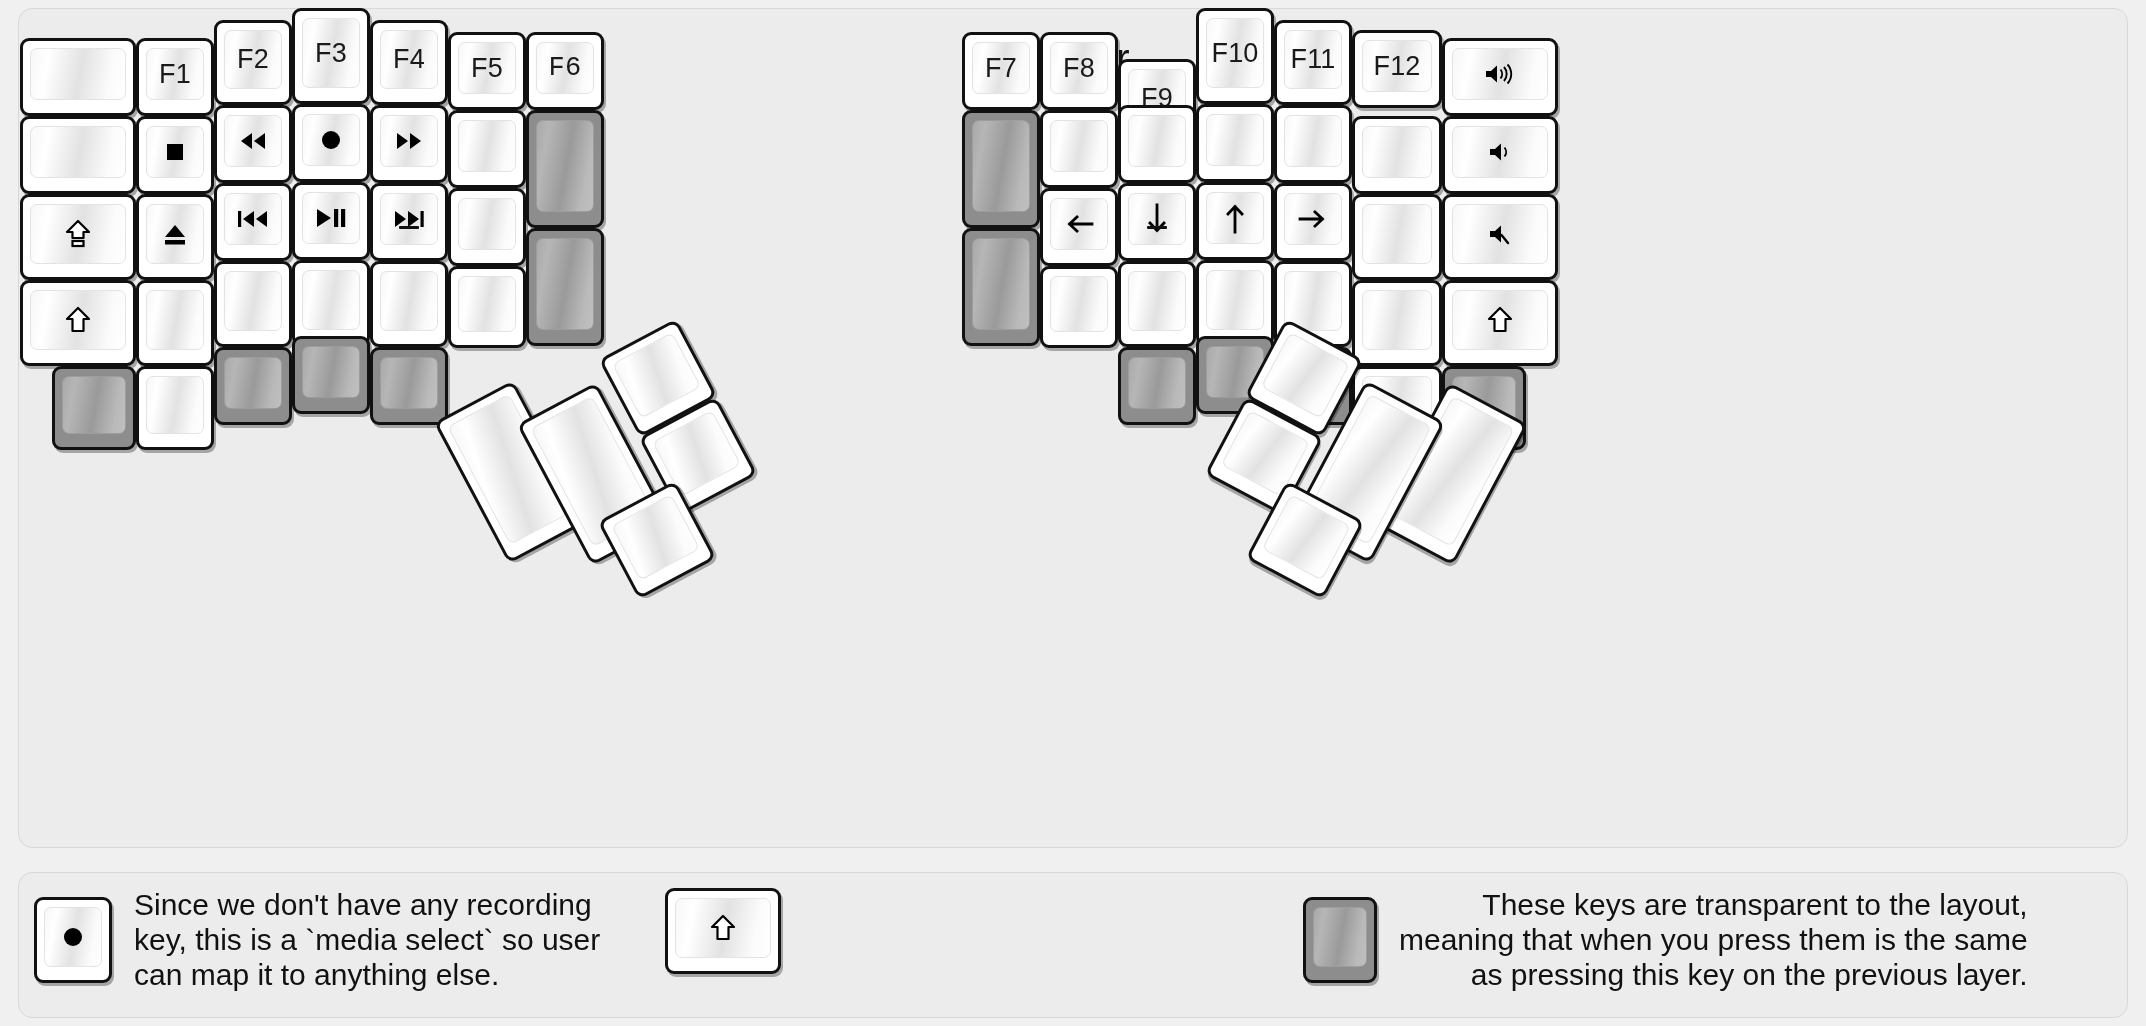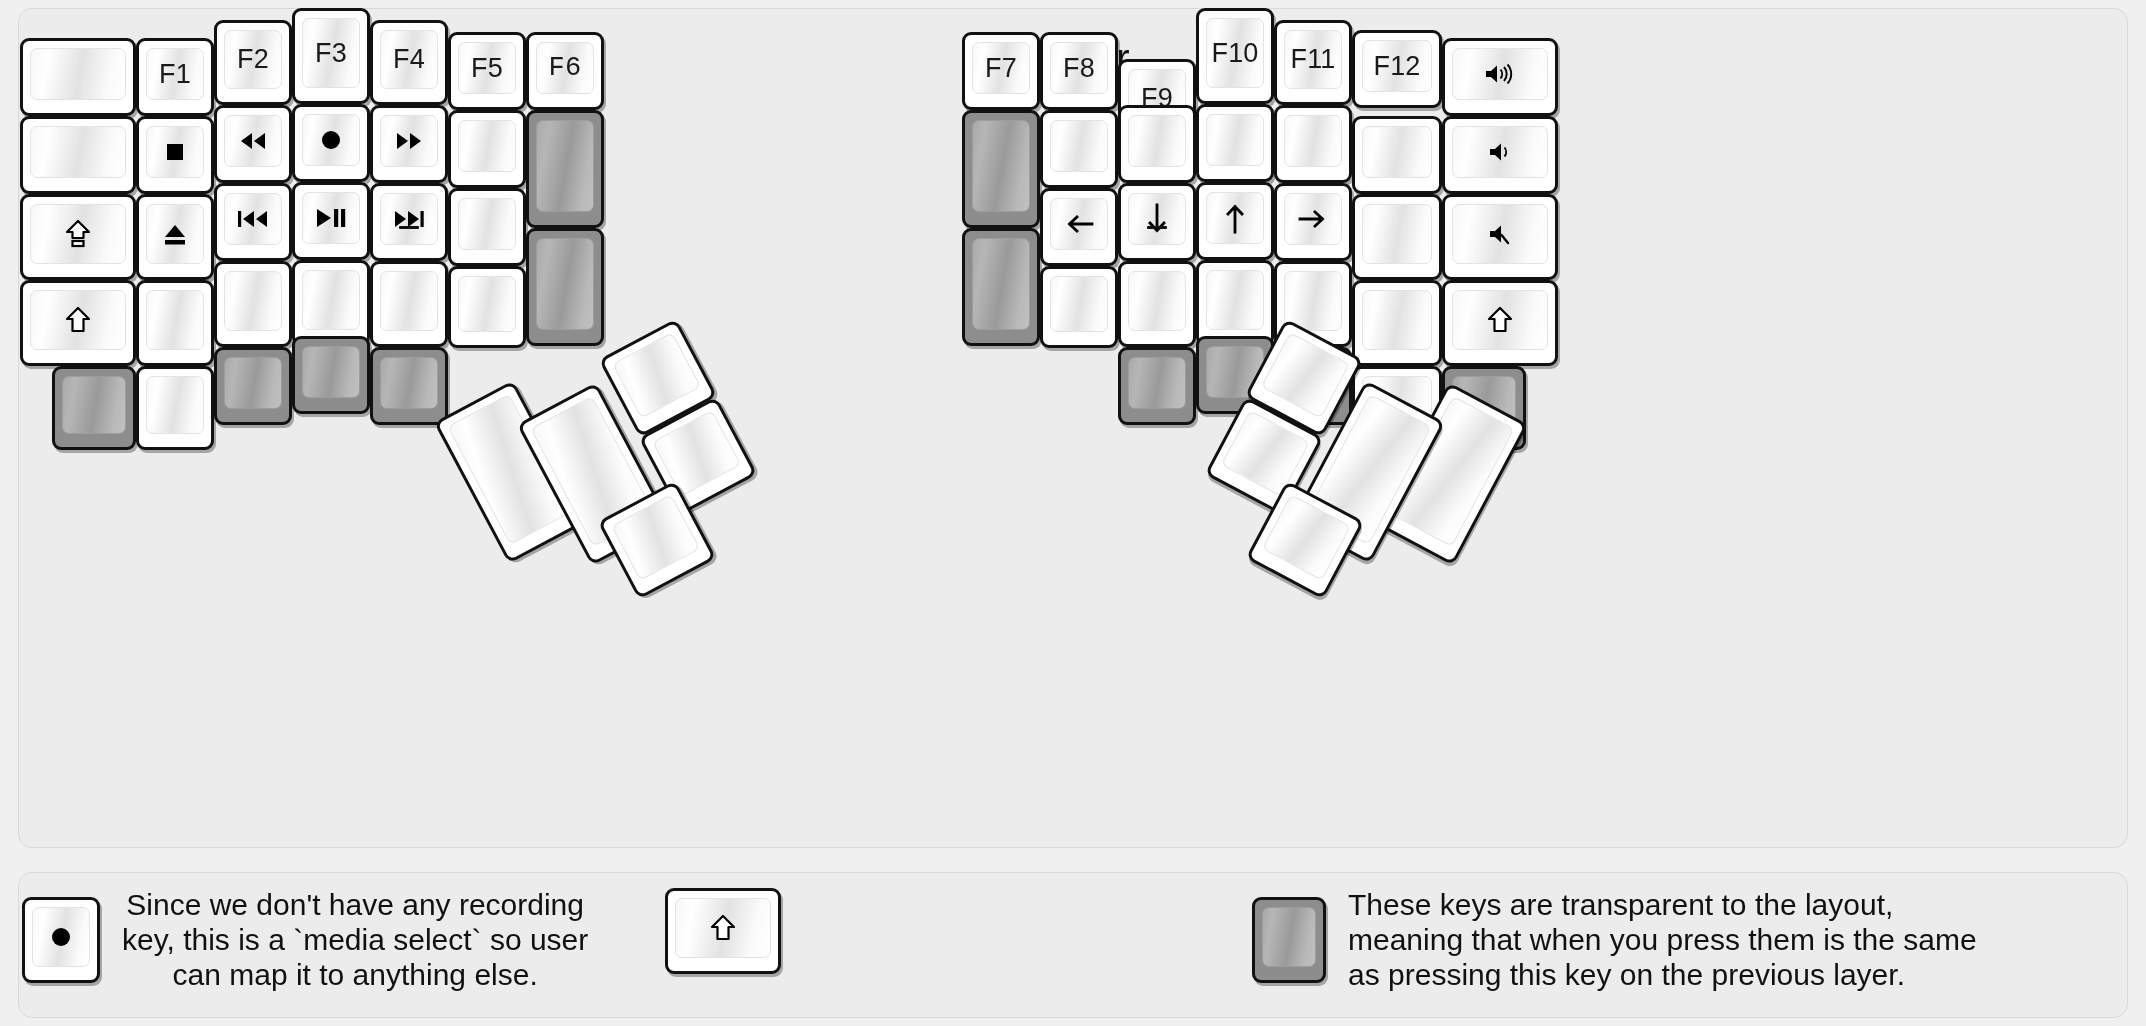--- a/index.html
+++ b/index.html
@@ -82,23 +82,23 @@
   
   .legend-item{position:absolute;display:flex;align-items:center;}
   .legend-key{position:relative;flex:0 0 auto;}
   .legend-text{
     margin-left:22px;
     font-size:30px;
     line-height:1.16;
     color:#111;
     white-space:pre-line;
   }
-  #legend-1{left:22px;top:888px;text-align:center;}
+  #legend-1{left:34px;top:888px;}
   #legend-2{left:665px;top:888px;}
-  #legend-3{left:1252px;top:888px;}
+  #legend-3{left:1303px;top:888px;text-align:right;}
 </style>
 </head>
 <body>
 
 <div class="panel" id="board-panel"></div>
 
 <div id="page-title">fn Layer</div>
 
 <div class="key" style="left:20px;top:38px;width:116px;height:78px;">
   <div class="cap"></div>

